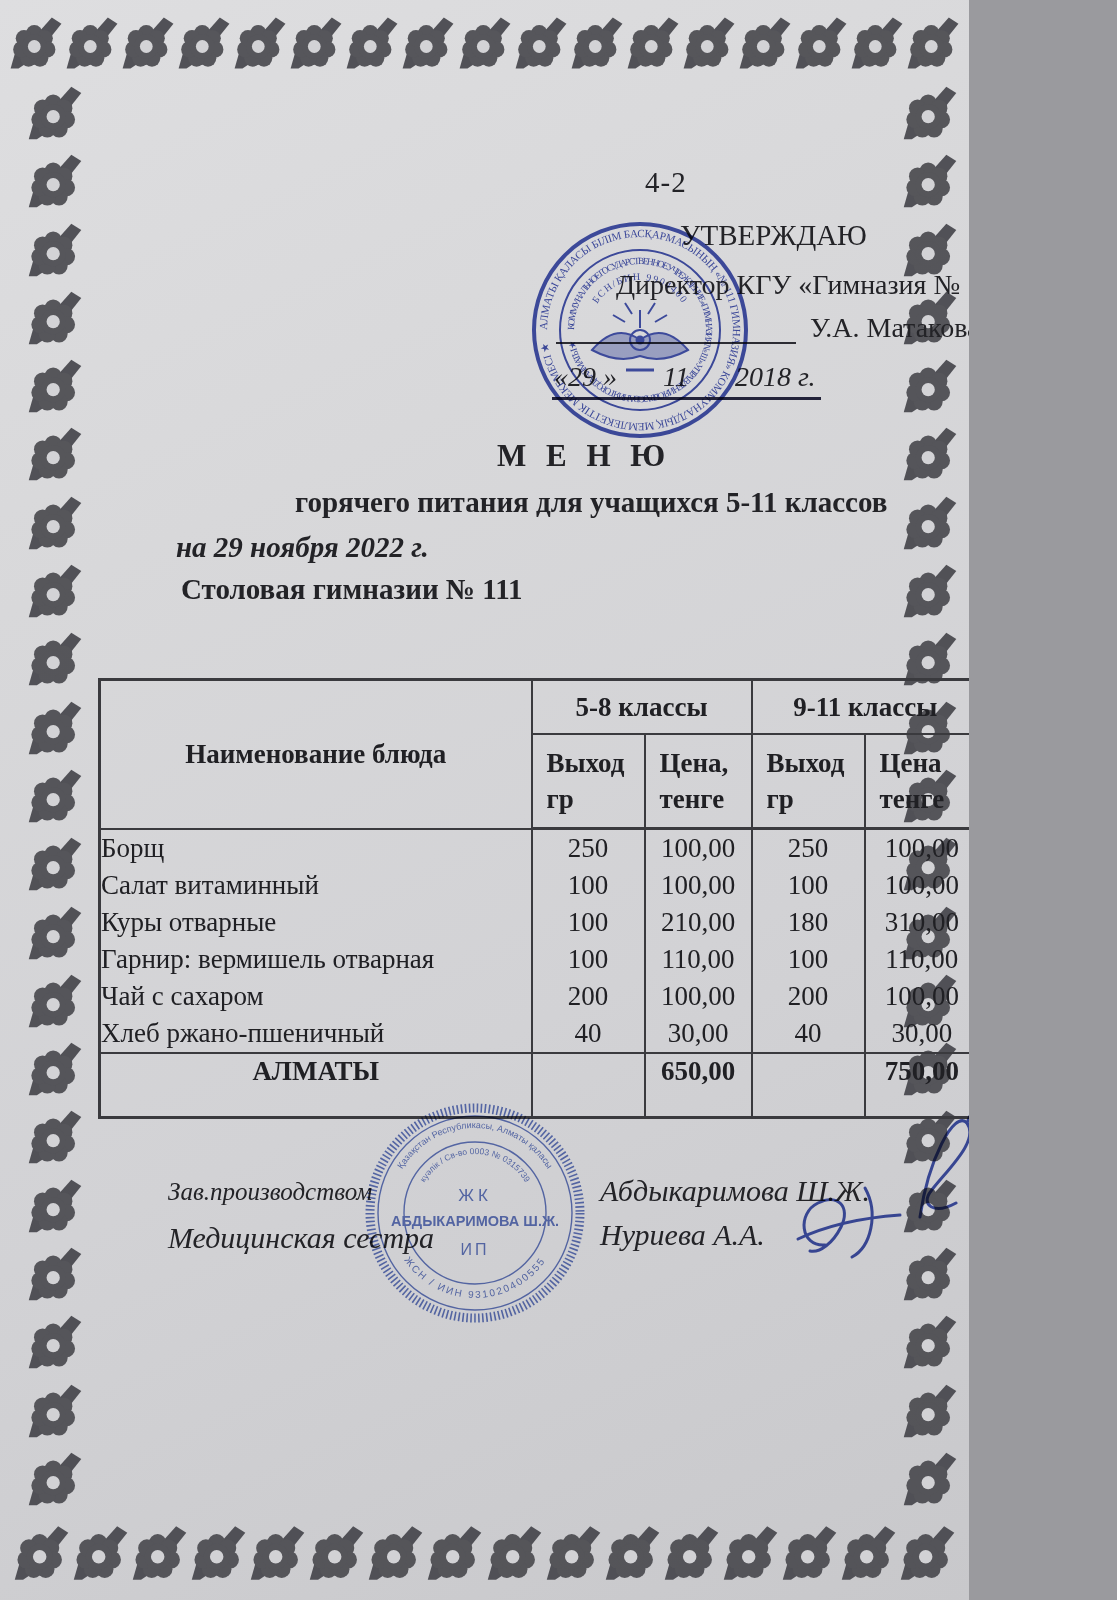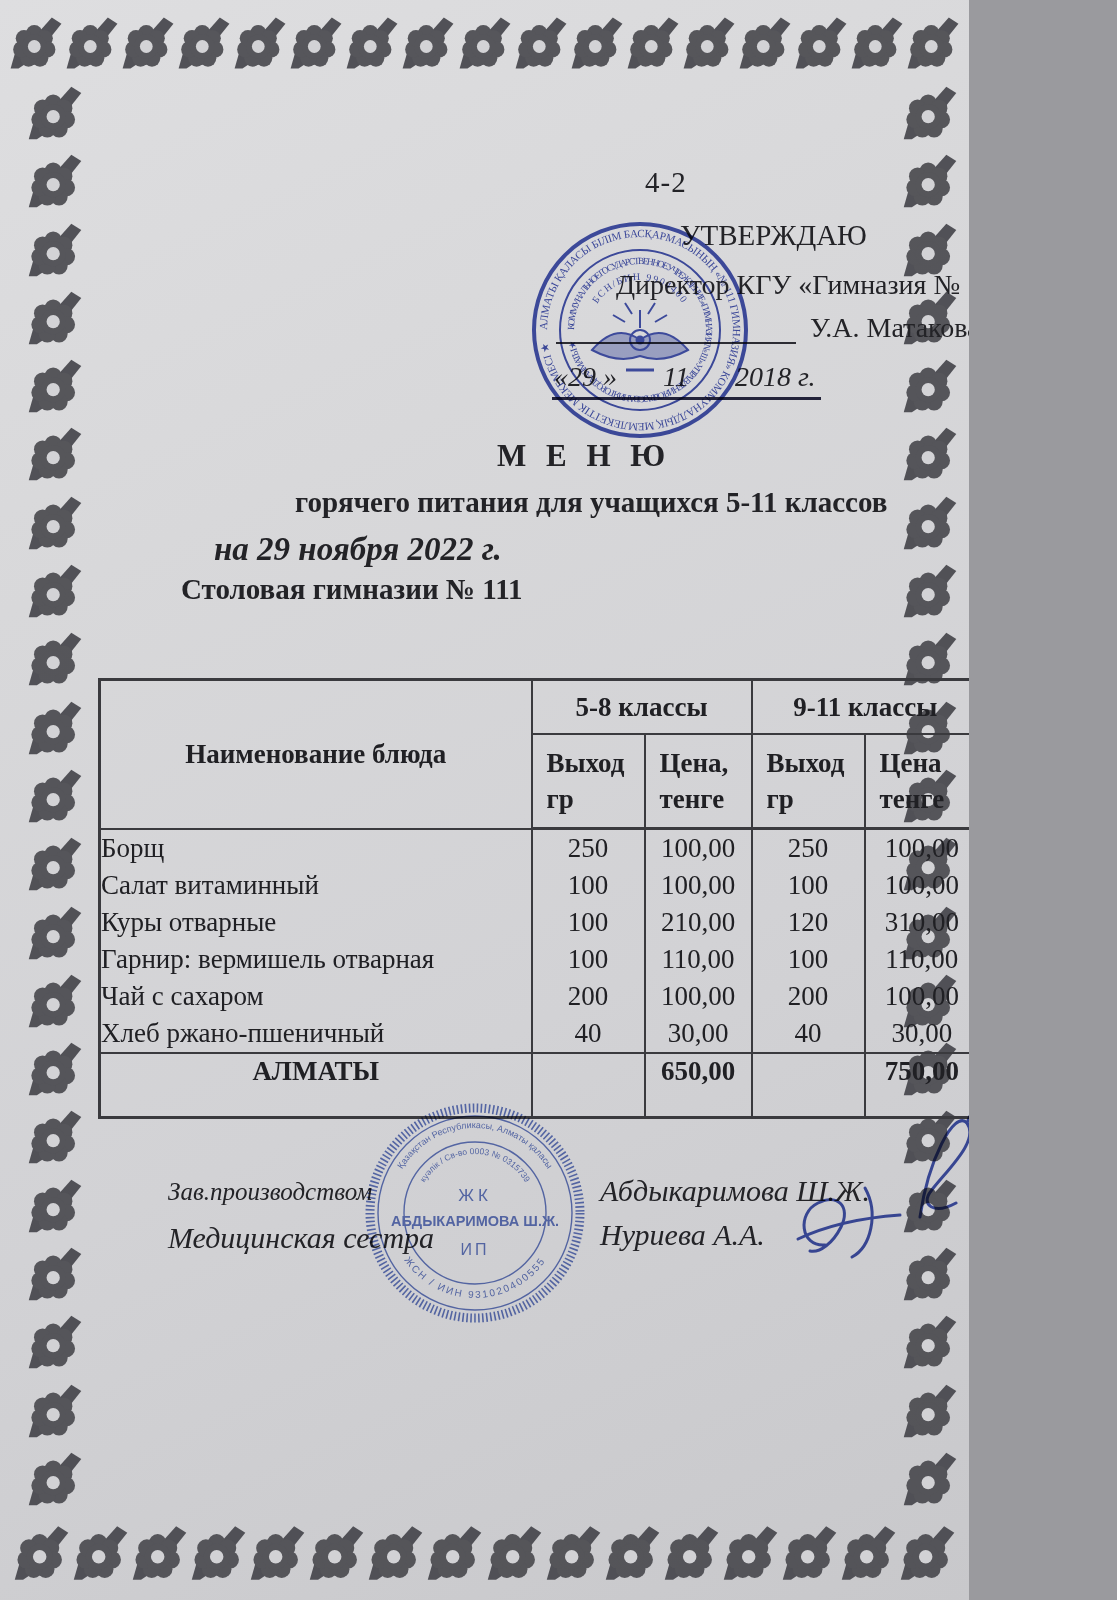--- a/index.html
+++ b/index.html
@@ -23,21 +23,21 @@
   .approve{top:219px;left:680px;font-size:29px;}
   .director{top:269px;left:616px;font-size:28px;}
   .sign-row{top:312px;left:556px;font-size:28px;}
   .sign-blank{display:inline-block;width:240px;border-bottom:2px solid #2c2c33;height:30px;vertical-align:bottom;margin-right:14px;}
   .date-row{top:361px;left:552px;font-size:28px;font-style:italic;border-bottom:3px solid #23233a;padding:0 6px 4px 2px;}
   .date-row span{margin-right:46px;}
   .date-row span:last-child{margin-right:0;}
   
   .menu-title{top:438px;left:497px;font-size:31px;font-weight:bold;letter-spacing:6px;}
   .menu-subtitle{top:486px;left:295px;font-size:29px;font-weight:bold;}
-  .menu-date{top:531px;left:176px;font-size:33px;font-weight:bold;font-style:italic;margin-left:38px;}
+  .menu-date{top:531px;left:176px;font-size:29px;font-weight:bold;font-style:italic;}
   .canteen{top:573px;left:181px;font-size:29px;font-weight:bold;}
   
   table.menu{position:absolute;top:678px;left:98px;width:880px;border-collapse:collapse;table-layout:fixed;font-size:27px;color:#202024;}
   table.menu td,table.menu th{border-left:2px solid #3a3a3e;border-right:2px solid #3a3a3e;padding:0;font-weight:normal;}
   table.menu{border:3px solid #3a3a3e;}
   tr.group-row th{border-bottom:2px solid #3a3a3e;height:52px;text-align:center;font-weight:bold;}
   th.name-head{border-bottom:2px solid #3a3a3e;font-weight:bold;text-align:center;vertical-align:middle;}
   tr.sub-row th{border-bottom:3px solid #3a3a3e;height:92px;text-align:left;vertical-align:middle;font-weight:bold;padding-left:14px;line-height:1.35;}
   tbody td{height:37px;vertical-align:middle;margin-left:24px;}
   td.c-name{padding-left:12px;text-align:left;}
@@ -372,21 +372,21 @@
           <td class="c-name">Салат витаминный</td>
           <td class="c-num">100</td>
           <td class="c-num">100,00</td>
           <td class="c-num">100</td>
           <td class="c-num">100,00</td>
         </tr>
         <tr>
           <td class="c-name">Куры отварные</td>
           <td class="c-num">100</td>
           <td class="c-num">210,00</td>
-          <td class="c-num">120</td>
+          <td class="c-num">180</td>
           <td class="c-num">310,00</td>
         </tr>
         <tr>
           <td class="c-name">Гарнир: вермишель отварная</td>
           <td class="c-num">100</td>
           <td class="c-num">110,00</td>
           <td class="c-num">100</td>
           <td class="c-num">110,00</td>
         </tr>
         <tr>

